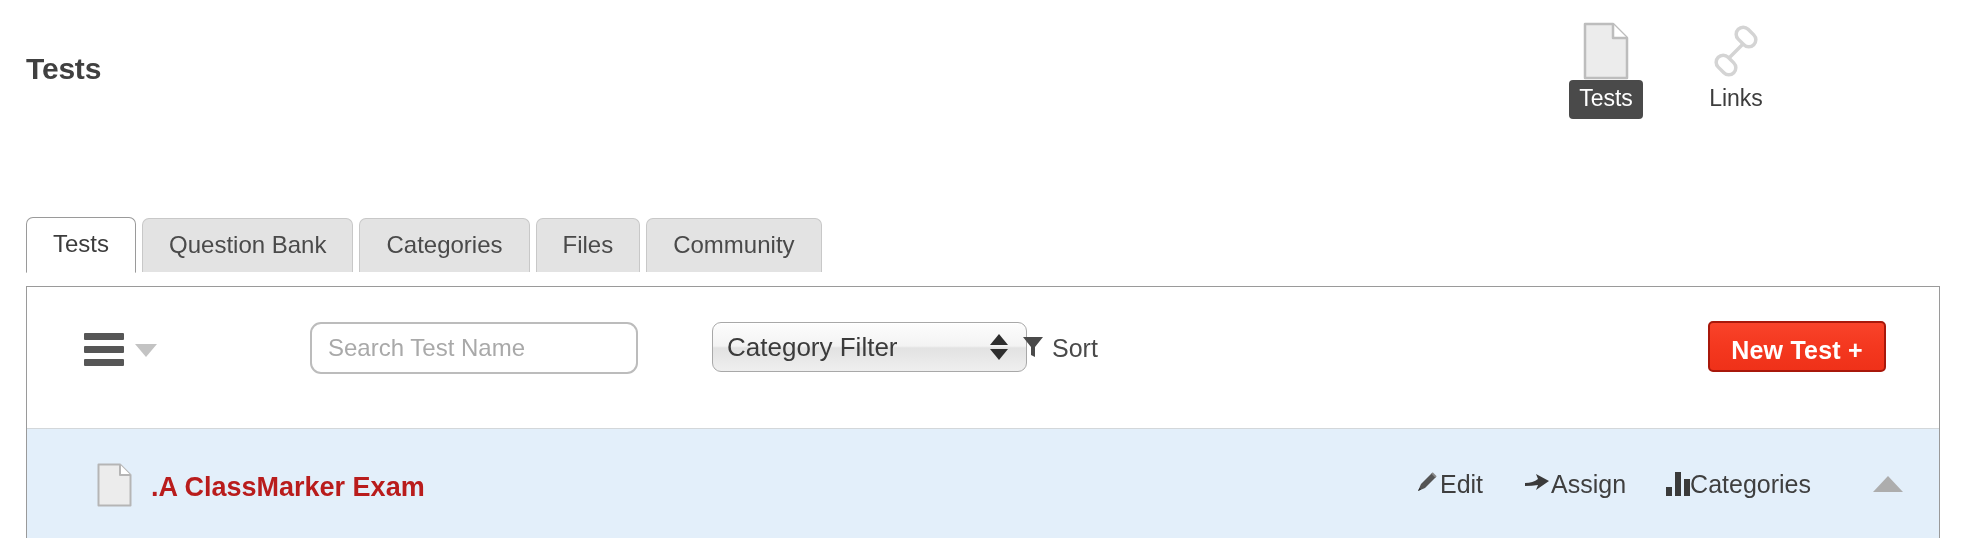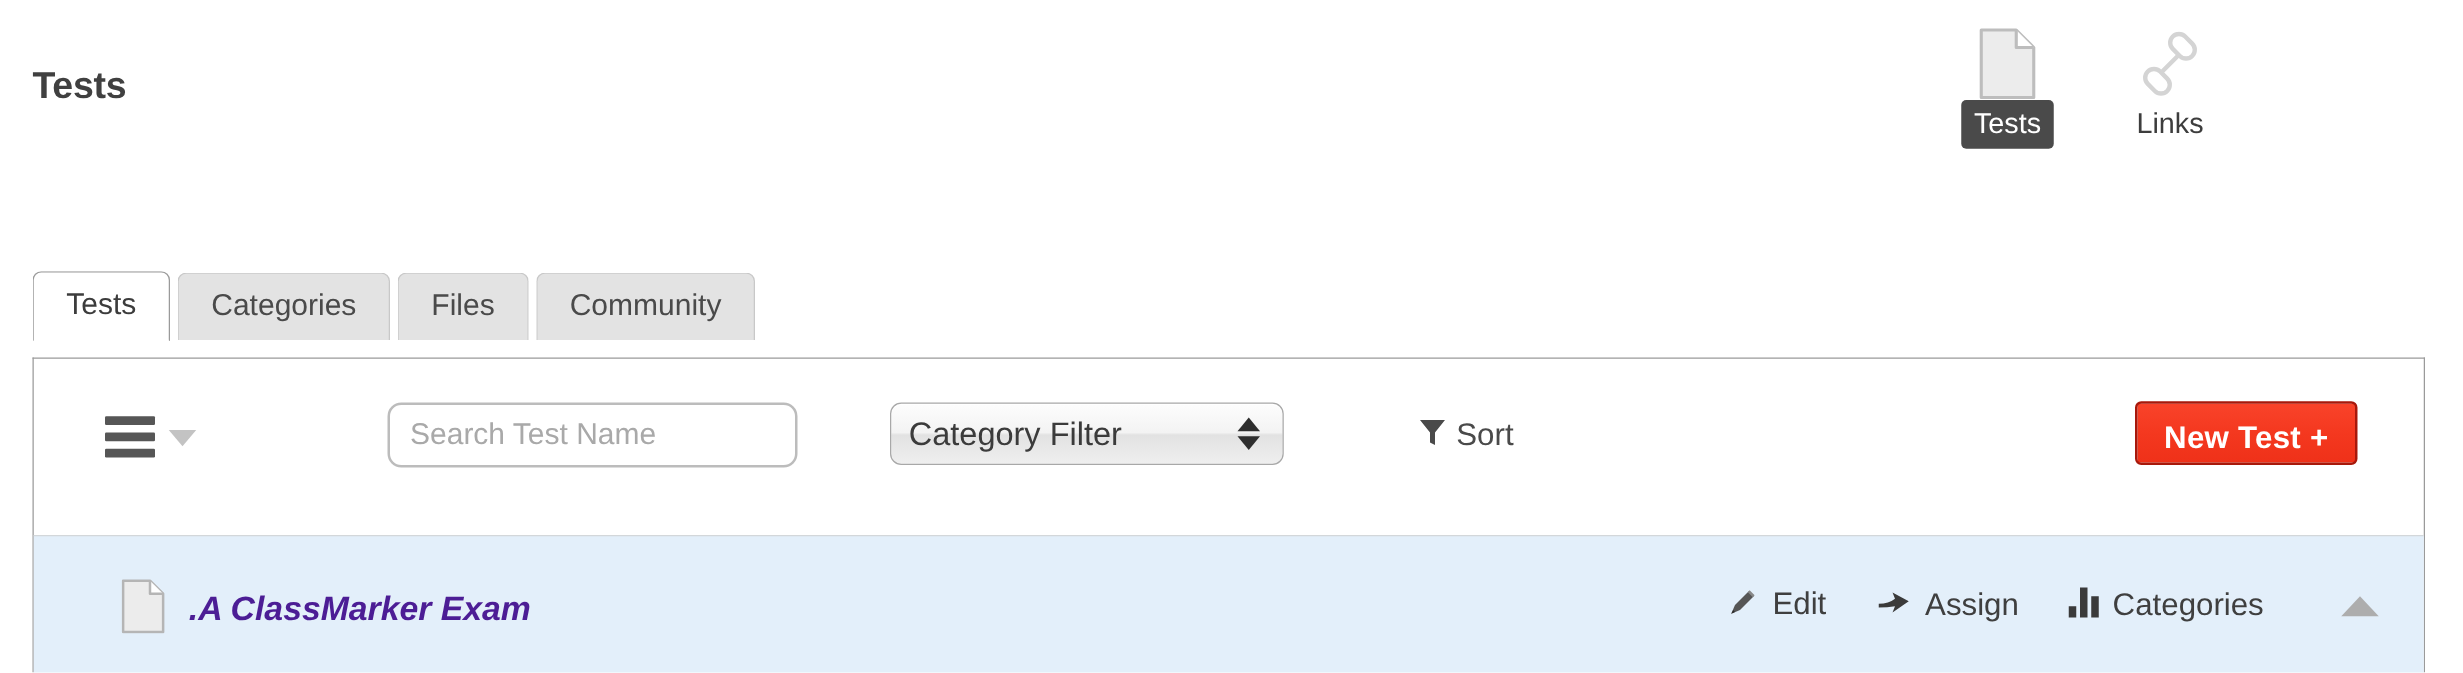--- a/index.html
+++ b/index.html
@@ -205,21 +205,21 @@
   }
   .stepper-arrows .down {
     width: 0; height: 0;
     border-left: 9px solid transparent;
     border-right: 9px solid transparent;
     border-top: 11px solid #2e2e2e;
   }
 
   .sort-control {
     position: absolute;
-    left: 1135px;
+    left: 1022px;
     top: 334px;
     display: flex;
     align-items: center;
     gap: 8px;
     cursor: pointer;
   }
   .sort-label {
     font-size: 25px;
     color: #4a4a4a;
   }
@@ -259,37 +259,35 @@
     left: 70px;
     top: 34px;
     display: flex;
     align-items: center;
     gap: 19px;
     cursor: pointer;
   }
   .test-name {
     font-size: 27px;
     font-weight: bold;
-    color: #4c1d95;
+    color: #b91c1c;
     white-space: nowrap;
-    font-style: italic;
   }
 
   .row-actions {
     position: absolute;
     right: 30px;
     top: 40px;
     display: flex;
     align-items: center;
     gap: 40px;
   }
   .row-action {
     display: flex;
-    align-items: flex-start;
-    gap: 11px;
+    align-items: center;
     cursor: pointer;
   }
   .row-action-label {
     font-size: 25px;
     color: #3f3f3f;
     white-space: nowrap;
   }
   .row-action.linked .row-action-label {
   }
   .collapse-toggle {
@@ -339,20 +337,21 @@
           </g>
         </svg>
       </span>
       <span class="top-nav-label">Links</span>
     </div>
 
   </div>
 
   <div class="tabs">
     <div class="tab active">Tests</div>
+    <div class="tab">Question Bank</div>
     <div class="tab">Categories</div>
     <div class="tab">Files</div>
     <div class="tab">Community</div>
   </div>
 
   <div class="panel">
 
     <div class="toolbar">
 
       <div class="menu-toggle">

